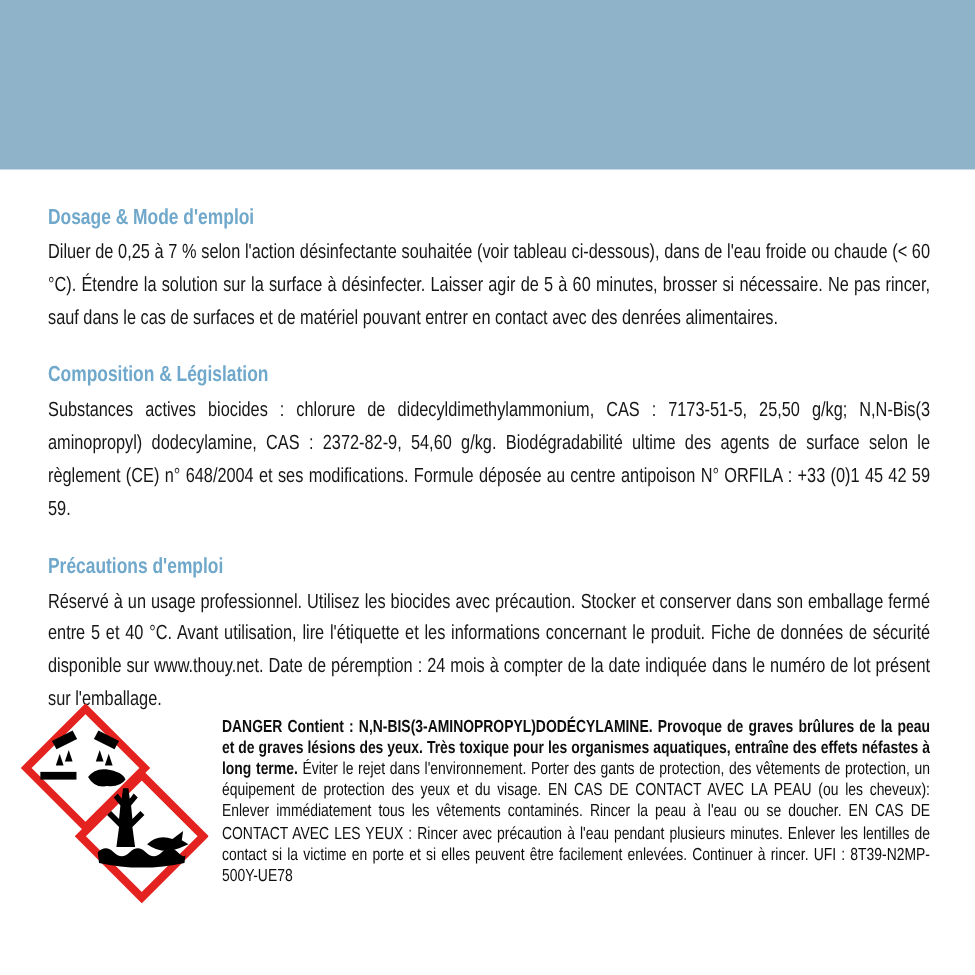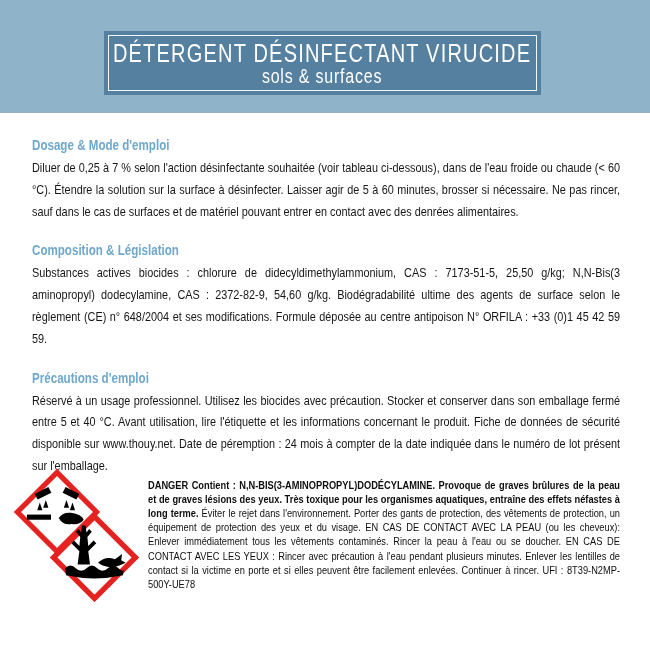--- a/index.html
+++ b/index.html
@@ -31,29 +31,20 @@
   .picto{position:absolute;}
   #ghs05{left:14px; top:469px; width:86px; height:86px;}
   #ghs09{left:50px; top:513px; width:89px; height:89px;}
 </style>
 </head>
 <body>
 
 <div id="label" style="--band: #8fb3c8; --box: #56809f; --headblue: #6fa8cb;">
 
   <div class="band"></div>
-  <div class="header-box">
-    <div class="header-inner"></div>
-    <div class="header-text">
-      <div class="hdr-condense">
-        <div class="title">DÉTERGENT DÉSINFECTANT VIRUCIDE</div>
-        <div class="subtitle">sols &amp; surfaces</div>
-      </div>
-    </div>
-  </div>
 
   <div class="content">
     <div class="section">
       <h3 class="sec-heading">Dosage &amp; Mode d'emploi</h3>
       <p class="sec-body">Diluer de 0,25 à 7 % selon l'action désinfectante souhaitée (voir tableau ci-dessous), dans de l'eau froide ou chaude (&lt; 60 °C). Étendre la solution sur la surface à désinfecter. Laisser agir de 5 à 60 minutes, brosser si nécessaire. Ne pas rincer, sauf dans le cas de surfaces et de matériel pouvant entrer en contact avec des denrées alimentaires.</p>
     </div>
     <div class="section">
       <h3 class="sec-heading">Composition &amp; Législation</h3>
       <p class="sec-body">Substances actives biocides : chlorure de didecyldimethylammonium, CAS : 7173-51-5, 25,50 g/kg; N,N-Bis(3 aminopropyl) dodecylamine, CAS : 2372-82-9, 54,60 g/kg. Biodégradabilité ultime des agents de surface selon le règlement (CE) n° 648/2004 et ses modifications. Formule déposée au centre antipoison N° ORFILA : +33 (0)1 45 42 59 59.</p>
     </div>

